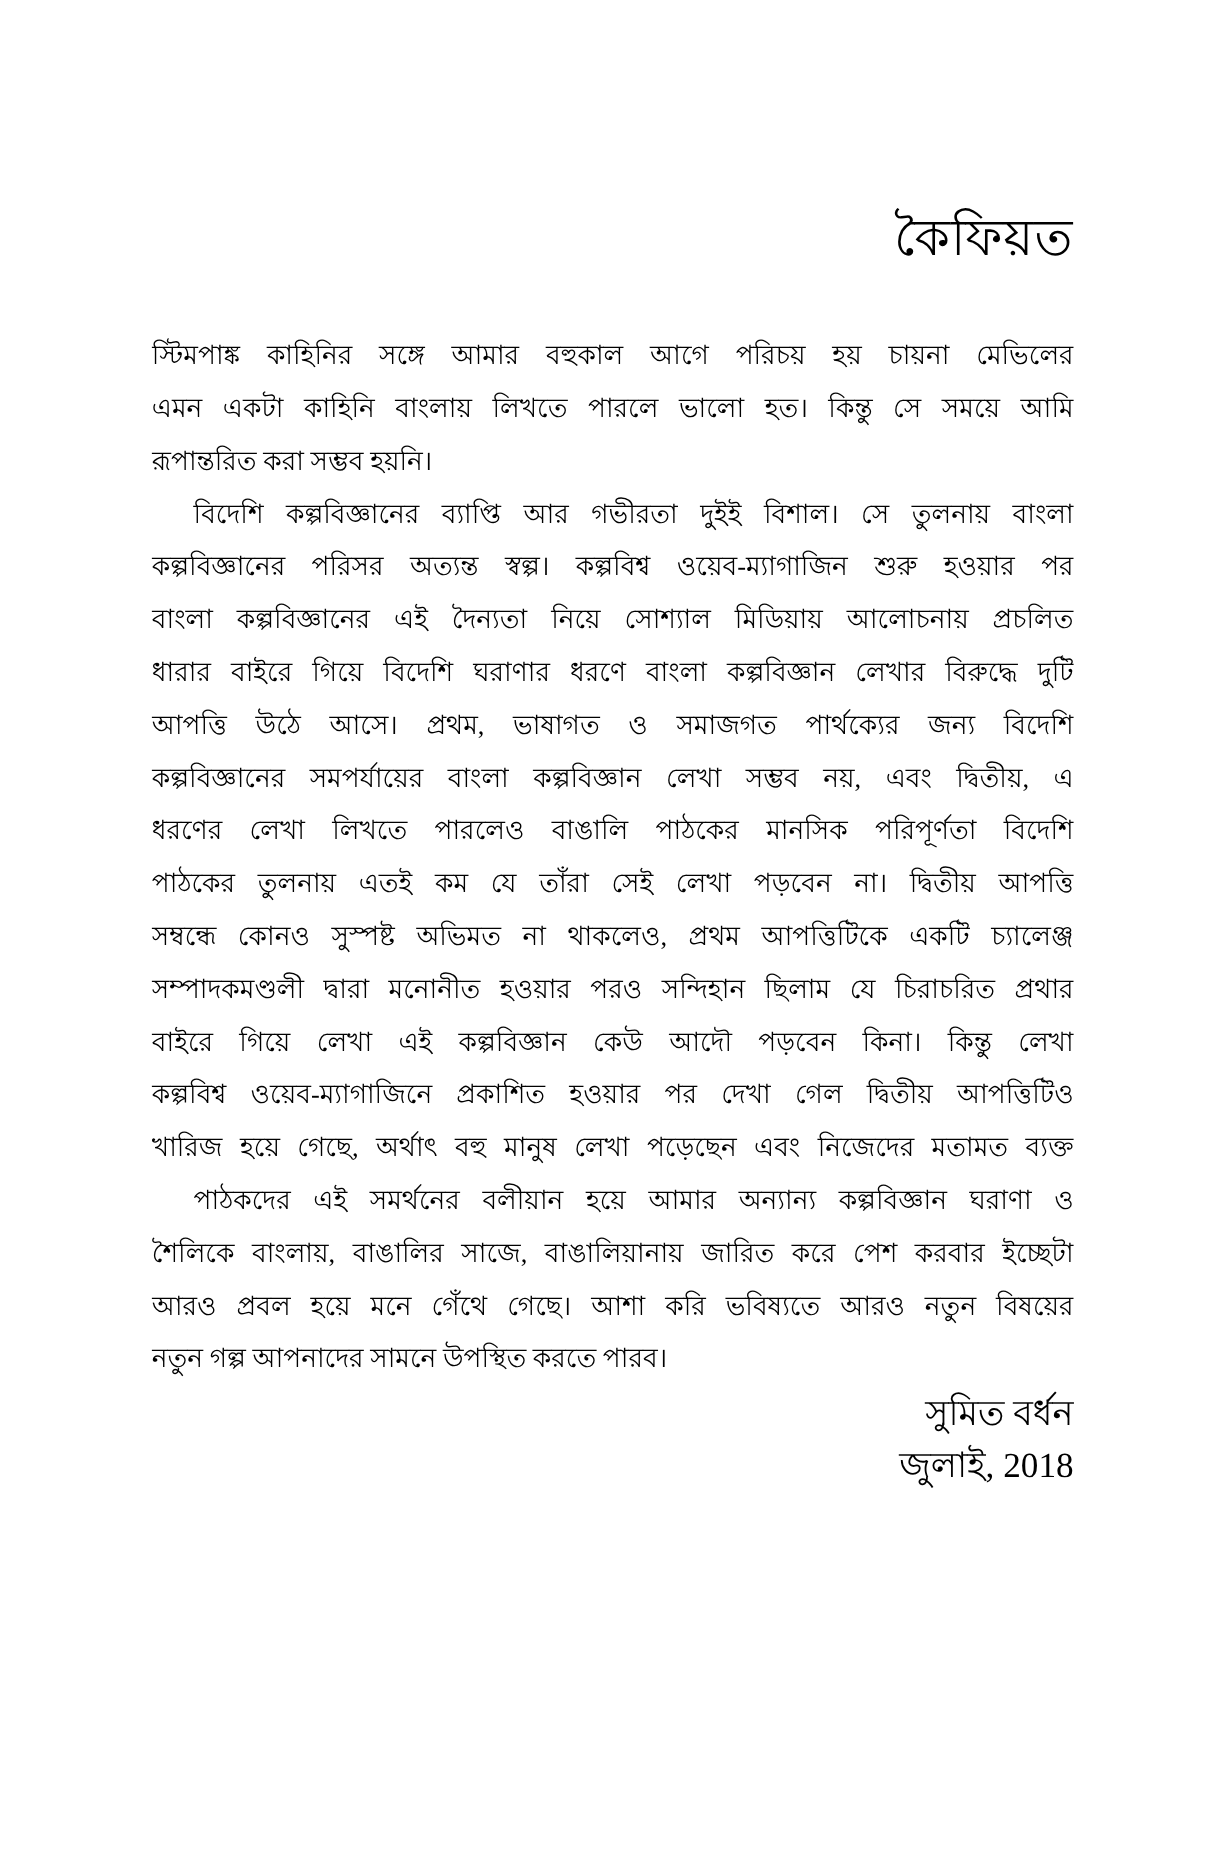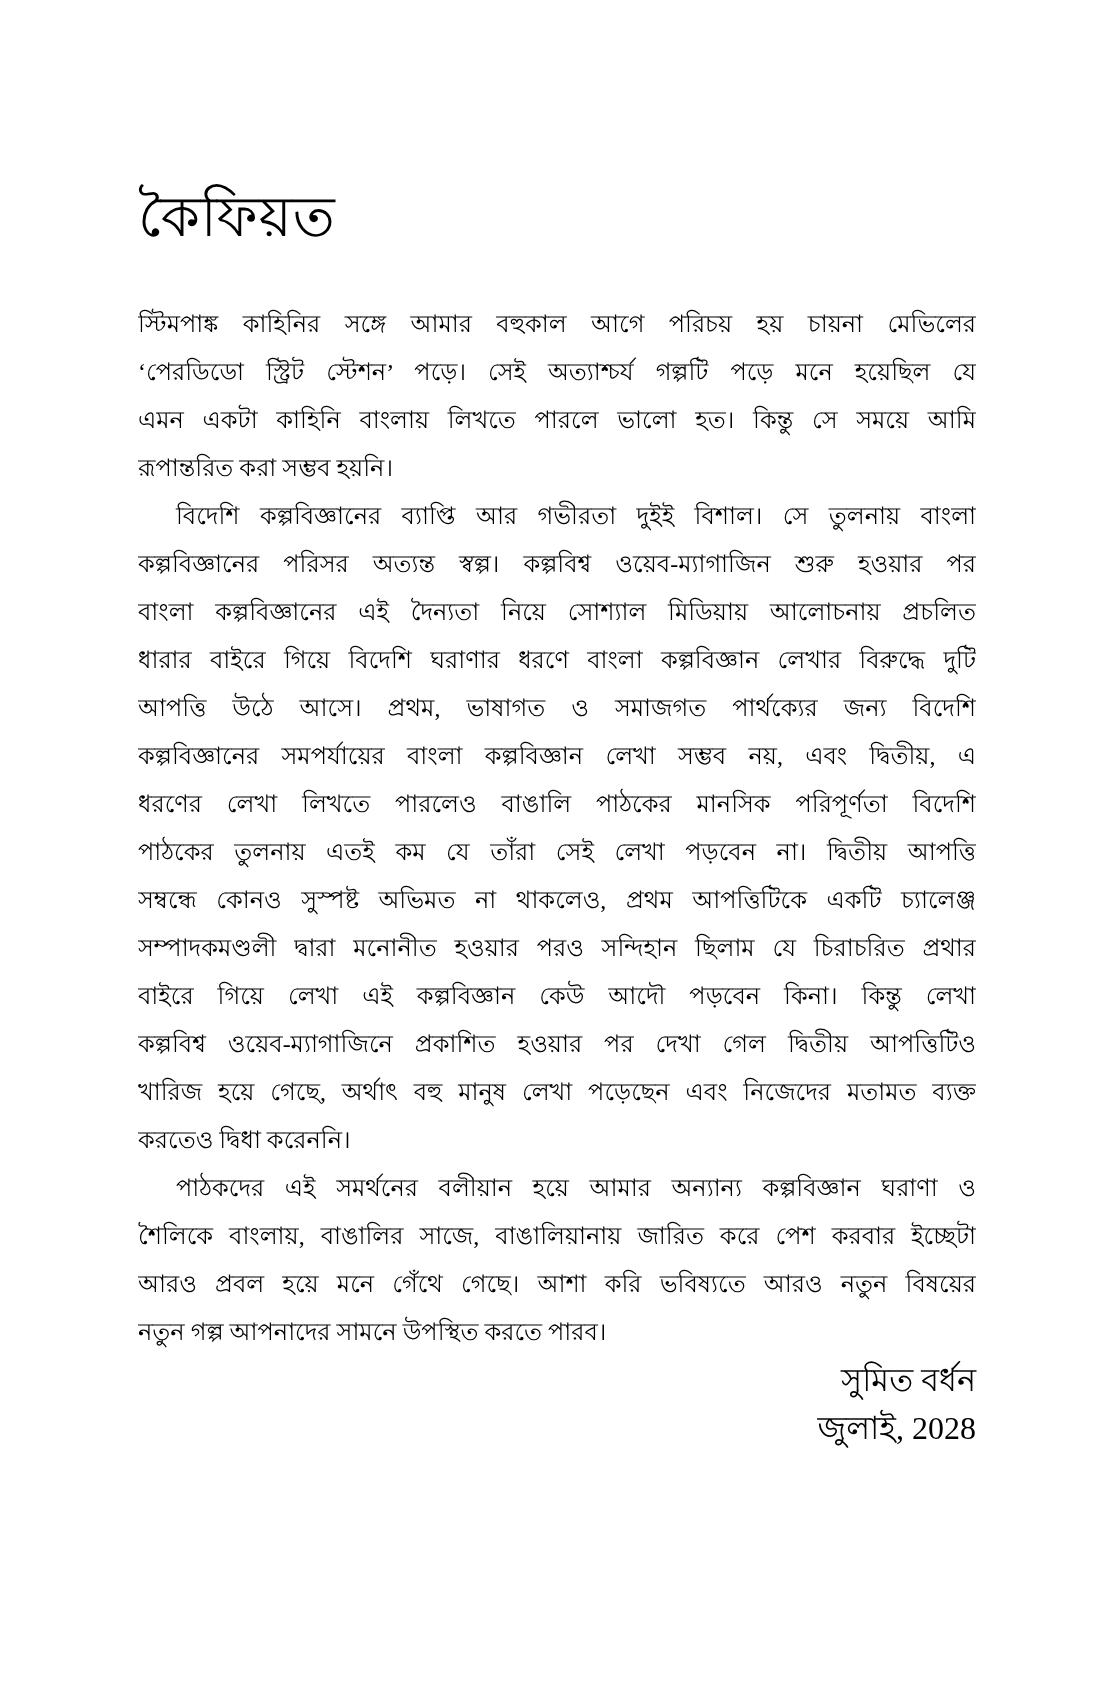--- a/index.html
+++ b/index.html
@@ -19,22 +19,22 @@
   }
   .content {
     position: absolute;
     left: 138px;
     top: 188px;
     width: 838px;
   }
   .page-title {
     margin: 0 0 54px 0;
     padding: 0;
-    text-align: left;
-    font-size: 56px;
+    text-align: right;
+    font-size: 46px;
     line-height: 58px;
     font-weight: normal;
     letter-spacing: 1px;
   }
   .body-text {
     font-size: 24px;
     line-height: 48px;
     font-family: Liberation Serif, serif;
   }
   .tline {
@@ -65,41 +65,39 @@
 </style>
 </head>
 <body>
 
 <div class="page">
   <div class="content">
     <h1 class="page-title">কৈফিয়ত</h1>
 
     <div class="body-text">
         <div class="tline">স্টিমপাঙ্ক কাহিনির সঙ্গে আমার বহুকাল আগে পরিচয় হয় চায়না মেভিলের</div>
-        <div class="tline">‘পেরডিডো স্ট্রিট স্টেশন’ পড়ে। সেই অত্যাশ্চর্য গল্পটি পড়ে মনে হয়েছিল যে</div>
         <div class="tline">এমন একটা কাহিনি বাংলায় লিখতে পারলে ভালো হত। কিন্তু সে সময়ে আমি</div>
         <div class="tline final">রূপান্তরিত করা সম্ভব হয়নি।</div>
         <div class="tline indent">বিদেশি কল্পবিজ্ঞানের ব্যাপ্তি আর গভীরতা দুইই বিশাল। সে তুলনায় বাংলা</div>
         <div class="tline">কল্পবিজ্ঞানের পরিসর অত্যন্ত স্বল্প। কল্পবিশ্ব ওয়েব-ম্যাগাজিন শুরু হওয়ার পর</div>
         <div class="tline">বাংলা কল্পবিজ্ঞানের এই দৈন্যতা নিয়ে সোশ্যাল মিডিয়ায় আলোচনায় প্রচলিত</div>
         <div class="tline">ধারার বাইরে গিয়ে বিদেশি ঘরাণার ধরণে বাংলা কল্পবিজ্ঞান লেখার বিরুদ্ধে দুটি</div>
         <div class="tline">আপত্তি উঠে আসে। প্রথম, ভাষাগত ও সমাজগত পার্থক্যের জন্য বিদেশি</div>
         <div class="tline">কল্পবিজ্ঞানের সমপর্যায়ের বাংলা কল্পবিজ্ঞান লেখা সম্ভব নয়, এবং দ্বিতীয়, এ</div>
         <div class="tline">ধরণের লেখা লিখতে পারলেও বাঙালি পাঠকের মানসিক পরিপূর্ণতা বিদেশি</div>
         <div class="tline">পাঠকের তুলনায় এতই কম যে তাঁরা সেই লেখা পড়বেন না। দ্বিতীয় আপত্তি</div>
         <div class="tline">সম্বন্ধে কোনও সুস্পষ্ট অভিমত না থাকলেও, প্রথম আপত্তিটিকে একটি চ্যালেঞ্জ</div>
         <div class="tline">সম্পাদকমণ্ডলী দ্বারা মনোনীত হওয়ার পরও সন্দিহান ছিলাম যে চিরাচরিত প্রথার</div>
         <div class="tline">বাইরে গিয়ে লেখা এই কল্পবিজ্ঞান কেউ আদৌ পড়বেন কিনা। কিন্তু লেখা</div>
         <div class="tline">কল্পবিশ্ব ওয়েব-ম্যাগাজিনে প্রকাশিত হওয়ার পর দেখা গেল দ্বিতীয় আপত্তিটিও</div>
         <div class="tline">খারিজ হয়ে গেছে, অর্থাৎ বহু মানুষ লেখা পড়েছেন এবং নিজেদের মতামত ব্যক্ত</div>
-        <div class="tline final">করতেও দ্বিধা করেননি।</div>
         <div class="tline indent">পাঠকদের এই সমর্থনের বলীয়ান হয়ে আমার অন্যান্য কল্পবিজ্ঞান ঘরাণা ও</div>
         <div class="tline">শৈলিকে বাংলায়, বাঙালির সাজে, বাঙালিয়ানায় জারিত করে পেশ করবার ইচ্ছেটা</div>
         <div class="tline">আরও প্রবল হয়ে মনে গেঁথে গেছে। আশা করি ভবিষ্যতে আরও নতুন বিষয়ের</div>
         <div class="tline final">নতুন গল্প আপনাদের সামনে উপস্থিত করতে পারব।</div>
       </div>
 
     <div class="signature">
       <div>সুমিত বর্ধন</div>
-      <div>জুলাই, 2028</div>
+      <div>জুলাই, 2018</div>
     </div>
   </div>
 </div>
 
 </body></html>

